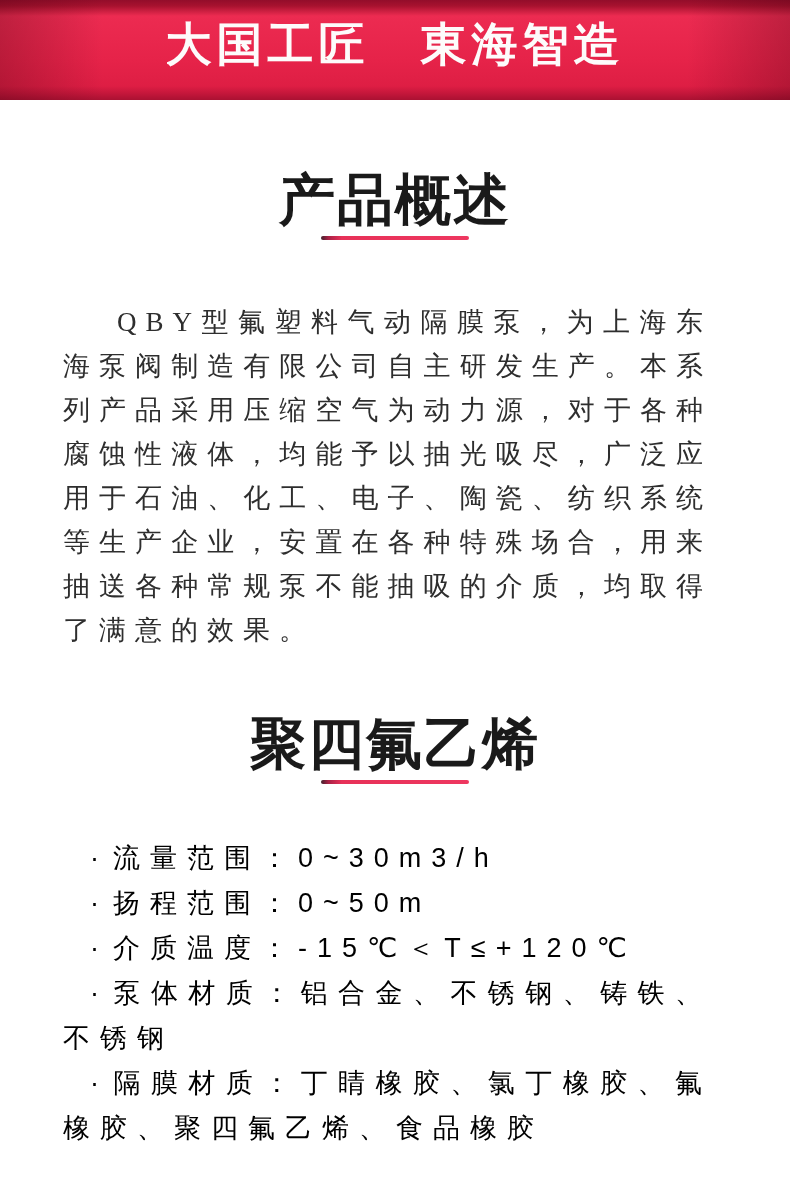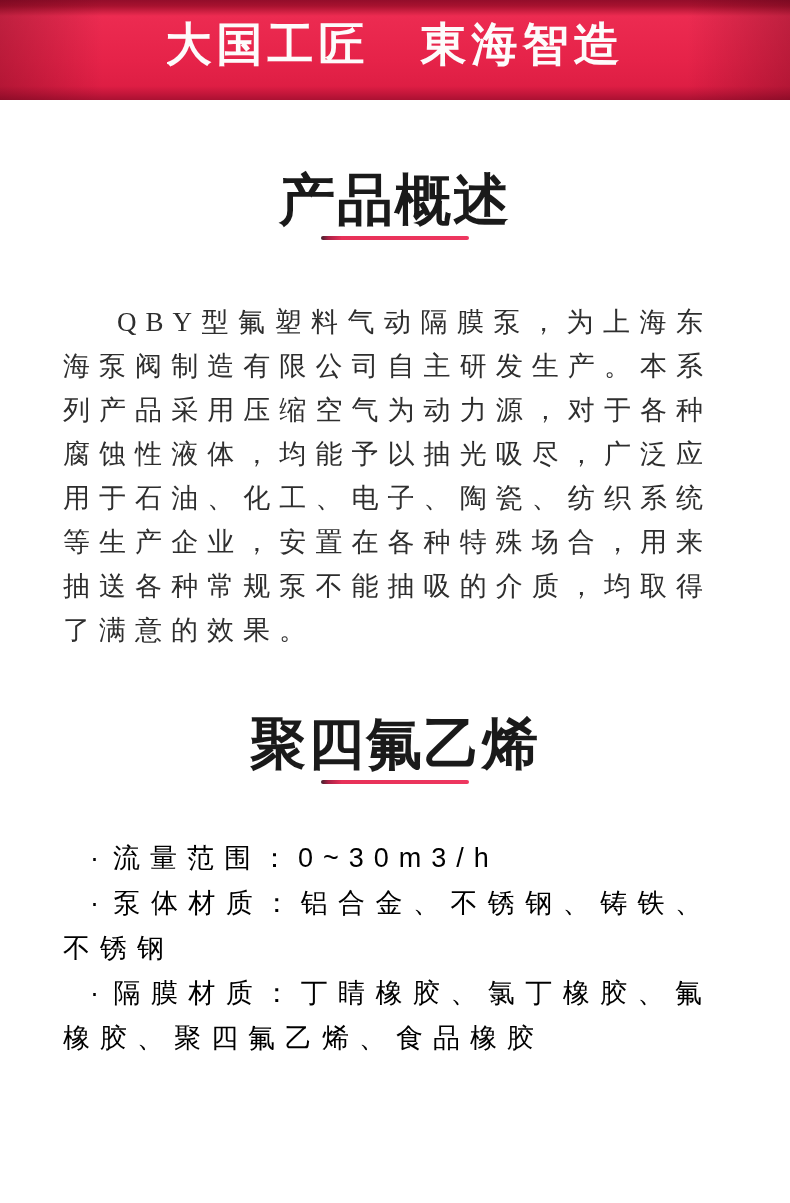--- a/index.html
+++ b/index.html
@@ -89,18 +89,20 @@
     <h2 class="section-heading">产品概述</h2>
     <div class="heading-rule"></div>
     <p class="overview-paragraph">QBY型氟塑料气动隔膜泵，为上海东海泵阀制造有限公司自主研发生产。本系列产品采用压缩空气为动力源，对于各种腐蚀性液体，均能予以抽光吸尽，广泛应用于石油、化工、电子、陶瓷、纺织系统等生产企业，安置在各种特殊场合，用来抽送各种常规泵不能抽吸的介质，均取得了满意的效果。</p>
   </section>
 
   <section class="conditions-section">
     <h2 class="section-heading">聚四氟乙烯</h2>
     <div class="heading-rule"></div>
     <div class="spec-list" id="spec-list">
         <div class="spec-item"><span class="spec-marker">·</span><span>流量范围：0~30m3/h</span></div>
+        <div class="spec-item"><span class="spec-marker">·</span><span>扬程范围：0~50m</span></div>
+        <div class="spec-item"><span class="spec-marker">·</span><span>介质温度：-15℃＜T≤+120℃</span></div>
         <div class="spec-item"><span class="spec-marker">·</span><span>泵体材质：铝合金、不锈钢、铸铁、不锈钢</span></div>
         <div class="spec-item"><span class="spec-marker">·</span><span>隔膜材质：丁睛橡胶、氯丁橡胶、氟橡胶、聚四氟乙烯、食品橡胶</span></div>
       </div>
   </section>
 
 </div>
 
 </body></html>

